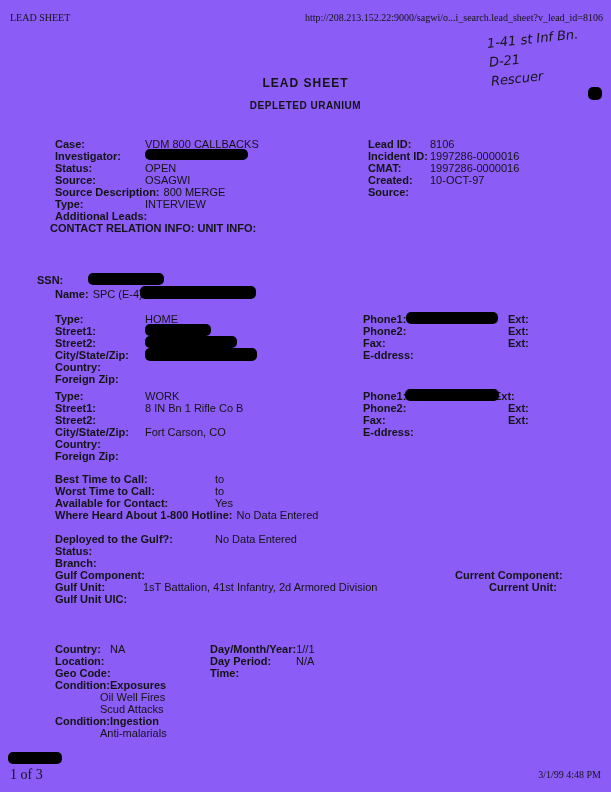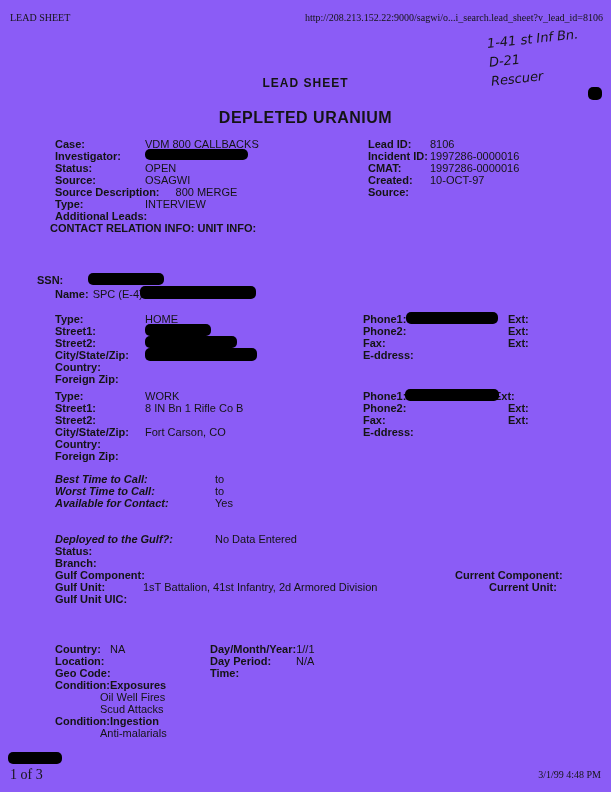--- a/index.html
+++ b/index.html
@@ -3,21 +3,21 @@
 <meta charset="utf-8">
 <style>
   html,body{margin:0;padding:0;background:#888;}
   .page{position:relative;width:611px;height:792px;background:#8b5cf6;overflow:hidden;
         font-family:"Liberation Sans",sans-serif;color:#141414;}
   .abs{position:absolute;white-space:nowrap;font-size:11px;line-height:12px;}
   .serif{font-family:"Liberation Serif",serif;}
   .lbl{font-weight:bold;display:inline-block;vertical-align:top;}
   .b{font-weight:bold;}
   .w90{min-width:90px;} .w62{min-width:62px;}
-  .w160{min-width:160px;font-style:italic;} .w88{min-width:88px;} .w55{min-width:55px;} .w86{min-width:86px;}
+  .w160{min-width:160px;} .w88{min-width:88px;} .w55{min-width:55px;} .w86{min-width:86px;}
   .redact{position:absolute;background:#000;border-radius:5px;}
   .center{left:0;width:611px;text-align:center;}
   .hw{font-family:"DejaVu Sans",sans-serif;font-style:italic;font-size:13px;line-height:19px;
       transform:rotate(-6deg);transform-origin:left top;}
 </style>
 </head>
 <body>
 
 <div class="page">
 
@@ -25,28 +25,28 @@
   <span class="abs serif" style="right:8px;top:12px;font-size:10px">http://208.213.152.22:9000/sagwi/o...i_search.lead_sheet?v_lead_id=8106</span>
 
   <div class="abs hw" style="left:486px;top:34px">
     <div>1-41 st Inf Bn.</div>
     <div>D-21</div>
     <div>Rescuer</div>
   </div>
 
   <div class="abs center b" style="top:77px;font-size:12px;letter-spacing:1px">LEAD SHEET</div>
   <div class="redact" style="left:588px;top:87px;width:14px;height:13px"></div>
-  <div class="abs center b" style="top:112px;font-size:16px;letter-spacing:0.5px">DEPLETED URANIUM</div>
+  <div class="abs center b" style="top:100px;font-size:10px;letter-spacing:0.5px">DEPLETED URANIUM</div>
 
   <div class="abs" style="left:55px;top:138px"><span class="lbl w90">Case:</span><span>VDM 800 CALLBACKS</span></div>
   <div class="abs" style="left:55px;top:150px"><span class="lbl w90">Investigator:</span></div>
   <div class="redact" style="left:145px;top:149px;width:103px;height:11px"></div>
   <div class="abs" style="left:55px;top:162px"><span class="lbl w90">Status:</span><span>OPEN</span></div>
   <div class="abs" style="left:55px;top:174px"><span class="lbl w90">Source:</span><span>OSAGWI</span></div>
-  <div class="abs" style="left:55px;top:186px"><span class="lbl w90" style="margin-right:16px">Source Description:</span><span>800 MERGE</span></div>
+  <div class="abs" style="left:55px;top:186px"><span class="lbl w90" style="margin-right:4px">Source Description:</span><span>800 MERGE</span></div>
   <div class="abs" style="left:55px;top:198px"><span class="lbl w90">Type:</span><span>INTERVIEW</span></div>
   <div class="abs" style="left:55px;top:210px"><span class="lbl">Additional Leads:</span></div>
   <div class="abs b" style="left:50px;top:222px">CONTACT RELATION INFO: UNIT INFO:</div>
 
   <div class="abs" style="left:368px;top:138px"><span class="lbl w62">Lead ID:</span><span>8106</span></div>
   <div class="abs" style="left:368px;top:150px"><span class="lbl w62">Incident ID:</span><span>1997286-0000016</span></div>
   <div class="abs" style="left:368px;top:162px"><span class="lbl w62">CMAT:</span><span>1997286-0000016</span></div>
   <div class="abs" style="left:368px;top:174px"><span class="lbl w62">Created:</span><span>10-OCT-97</span></div>
   <div class="abs" style="left:368px;top:186px"><span class="lbl w62">Source:</span></div>
 
@@ -86,20 +86,21 @@
   <div class="redact" style="left:405px;top:389px;width:94px;height:12px"></div>
   <div class="abs" style="left:363px;top:402px"><span class="lbl">Phone2:</span></div>
   <div class="abs lbl" style="left:508px;top:402px">Ext:</div>
   <div class="abs" style="left:363px;top:414px"><span class="lbl">Fax:</span></div>
   <div class="abs lbl" style="left:508px;top:414px">Ext:</div>
   <div class="abs" style="left:363px;top:426px"><span class="lbl">E-ddress:</span></div>
 
   <div class="abs" style="left:55px;top:473px"><span class="lbl w160">Best Time to Call:</span><span>to</span></div>
   <div class="abs" style="left:55px;top:497px"><span class="lbl w160">Available for Contact:</span><span>Yes</span></div>
   <div class="abs" style="left:55px;top:485px"><span class="lbl w160">Worst Time to Call:</span><span>to</span></div>
+  <div class="abs" style="left:55px;top:509px"><span class="lbl w160" style="margin-right:4px">Where Heard About 1-800 Hotline:</span><span>No Data Entered</span></div>
   <div class="abs" style="left:55px;top:533px"><span class="lbl w160">Deployed to the Gulf?:</span><span>No Data Entered</span></div>
   <div class="abs" style="left:55px;top:545px"><span class="lbl">Status:</span></div>
   <div class="abs" style="left:55px;top:557px"><span class="lbl">Branch:</span></div>
   <div class="abs" style="left:55px;top:569px"><span class="lbl">Gulf Component:</span></div>
   <div class="abs lbl" style="left:455px;top:569px">Current Component:</div>
   <div class="abs" style="left:55px;top:581px"><span class="lbl w88">Gulf Unit:</span><span>1sT Battalion, 41st Infantry, 2d Armored Division</span></div>
   <div class="abs lbl" style="left:489px;top:581px">Current Unit:</div>
   <div class="abs" style="left:55px;top:593px"><span class="lbl">Gulf Unit UIC:</span></div>
 
   <div class="abs" style="left:55px;top:643px"><span class="lbl w55">Country:</span><span>NA</span></div>

